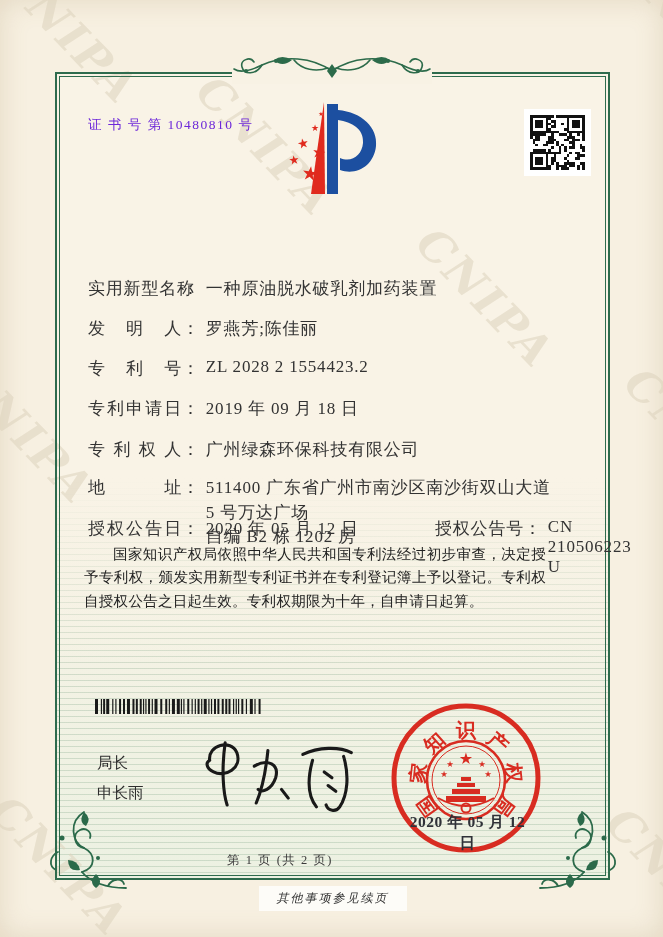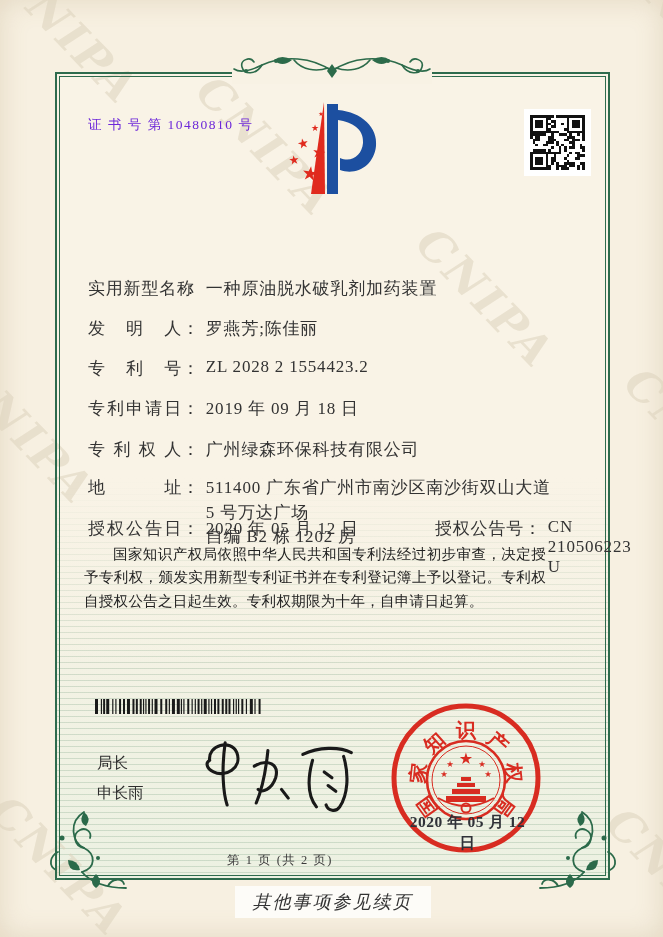--- a/index.html
+++ b/index.html
@@ -59,21 +59,21 @@
     line-height:1.95; color:#2d2d2d;}
   .sig{position:absolute; left:198px; top:720px; z-index:7;}
   .seal{position:absolute; left:388px; top:700px; width:156px; height:156px; z-index:6; opacity:.96;}
   .seal-char{font:700 20px "Liberation Serif",serif; fill:#d8241a;}
   .seal-date{position:absolute; left:400px; top:812px; width:135px; z-index:8;
     text-align:center; font-size:15.5px; font-weight:600; color:#2f3138; letter-spacing:.5px;}
   .page-ind{position:absolute; left:55px; top:852px; width:450px; z-index:6;
     text-align:center; font-size:12.5px; letter-spacing:1.5px; color:#3a3a3a;}
   .foot-wrap{position:absolute; left:55px; top:886px; width:555px; z-index:6; text-align:center;}
   .foot-note{display:inline-block; background:#fdfcf8; padding:4px 18px;
-    font-style:italic; font-size:18px; letter-spacing:2px; color:#333;}
+    font-style:italic; font-size:12px; letter-spacing:2px; color:#333;}
   .star{font-family:"DejaVu Sans",sans-serif;}
 </style>
 </head>
 <body>
 
 <div class="page">
 
   <div class="frame-bg"></div>
 
   <span class="wm" style="left:-18px;top:8px">CNIPA</span>

